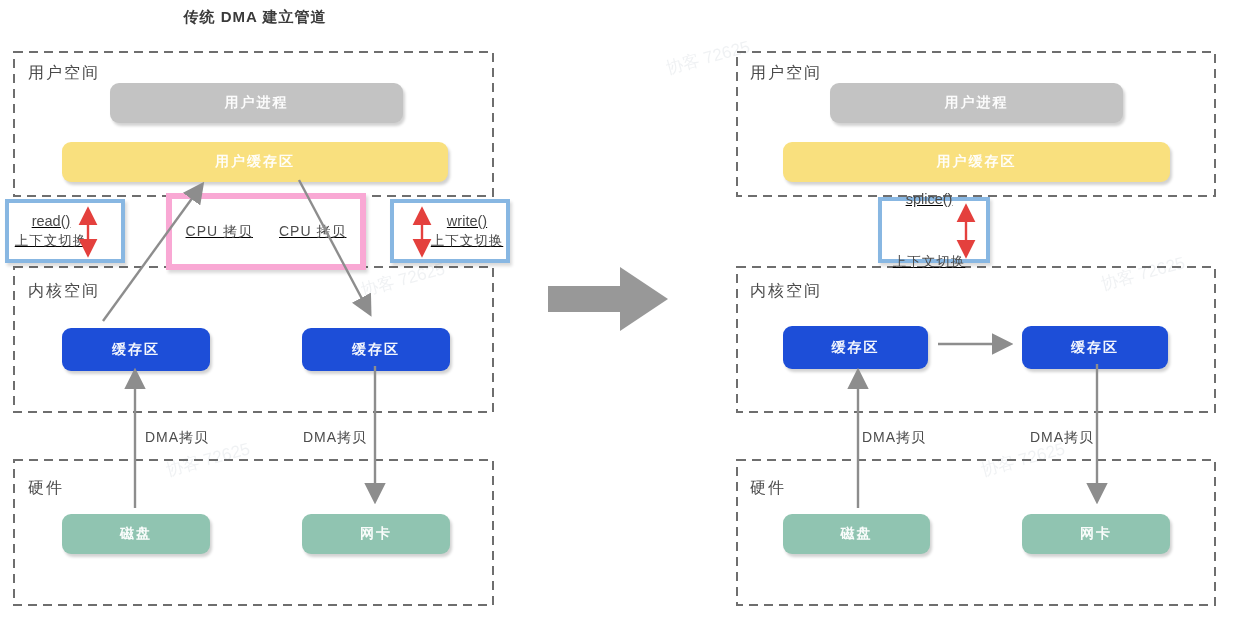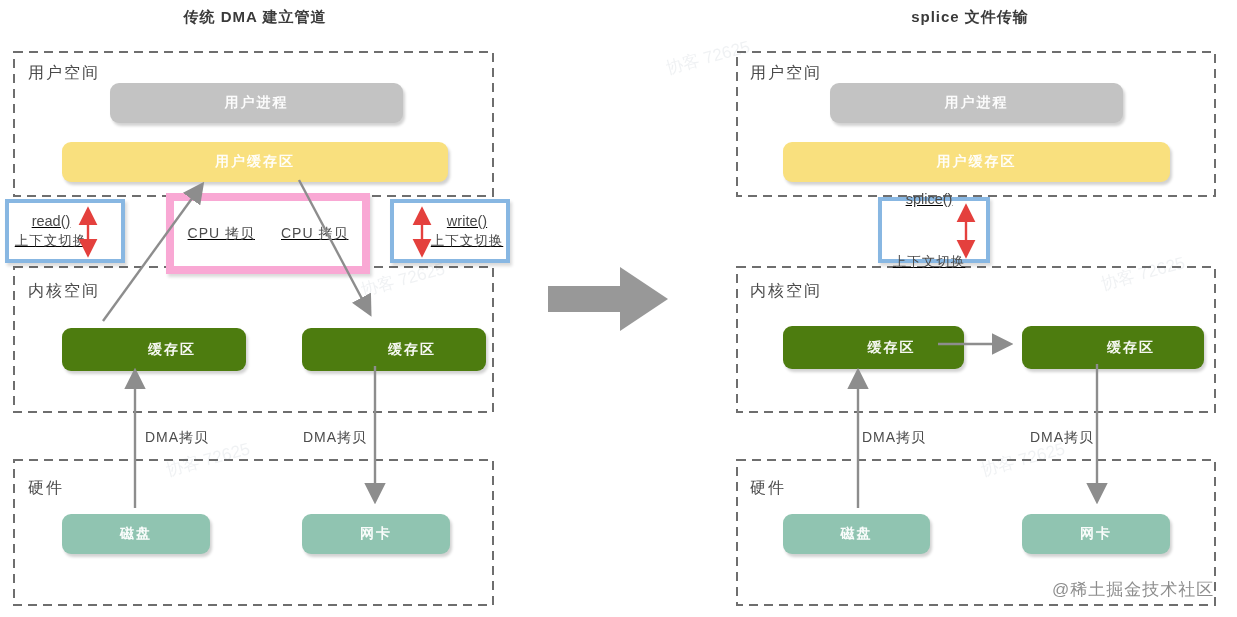--- a/index.html
+++ b/index.html
@@ -11,27 +11,27 @@
   .abs{position:absolute;}
   .diagram-title{font-size:15px;font-weight:bold;color:#3a3a3a;text-align:center;letter-spacing:1px;z-index:2;}
   .region-label{font-size:16px;color:#4a4a4a;letter-spacing:2px;z-index:2;}
 
   .box{position:absolute;display:flex;align-items:center;justify-content:center;
        border-radius:9px;z-index:2;
        box-shadow:2px 3px 3px rgba(0,0,0,0.18);margin-top:6px;}
   .box .btxt{color:rgba(255,255,255,0.95);font-size:14px;font-weight:bold;letter-spacing:2px;}
   .gray-box{background:#c3c3c3;}
   .yellow-box{background:#f9e07e;}
-  .red-box{background:#4d7c0f;padding-left:36px;}
+  .red-box{background:#1d4ed8;}
   .teal-box{background:#90c4b1;}
 
   .outline-box{position:absolute;background:#ffffff;z-index:2;
        box-shadow:2px 3px 3px rgba(0,0,0,0.15);text-decoration:underline;}
   .blue-outline{border:4px solid #88b7e2;}
-  .orange-outline{border:8px solid #f9a8d4;}
+  .orange-outline{border:6px solid #f9a8d4;}
 
   .syscall-text{display:flex;flex-direction:column;justify-content:center;height:100%;
        color:#4a4a4a;text-align:center;}
   .syscall-text .call{font-size:14.5px;line-height:20px;}
   .syscall-text .ctx{font-size:13.5px;line-height:20px;letter-spacing:1px;}
 
   .cpu-row{display:flex;align-items:center;justify-content:center;height:100%;gap:26px;
        color:#4c4c4c;font-size:14px;letter-spacing:1px;}
 
   .dma-label{position:absolute;font-size:14px;color:#4c4c4c;letter-spacing:1px;z-index:2;}
@@ -110,21 +110,20 @@
   <div class="dma-label" style="left:145px;top:429px;">DMA拷贝</div>
   <div class="dma-label" style="left:303px;top:429px;">DMA拷贝</div>
 
   <div class="box teal-box" style="left:62px;top:508px;width:148px;height:40px;">
     <span class="btxt">磁盘</span>
   </div>
   <div class="box teal-box" style="left:302px;top:508px;width:148px;height:40px;">
     <span class="btxt">网卡</span>
   </div>
 
-  <div class="abs diagram-title" style="left:810px;top:8px;width:320px;">splice 文件传输</div>
 
   <div class="abs region-label" style="left:750px;top:63px;">用户空间</div>
   <div class="abs region-label" style="left:750px;top:281px;">内核空间</div>
   <div class="abs region-label" style="left:750px;top:478px;">硬件</div>
 
   <div class="box gray-box" style="left:830px;top:77px;width:293px;height:40px;">
     <span class="btxt">用户进程</span>
   </div>
 
   <div class="box yellow-box" style="left:783px;top:136px;width:387px;height:40px;">
@@ -150,21 +149,20 @@
   <div class="dma-label" style="left:862px;top:429px;">DMA拷贝</div>
   <div class="dma-label" style="left:1030px;top:429px;">DMA拷贝</div>
 
   <div class="box teal-box" style="left:783px;top:508px;width:147px;height:40px;">
     <span class="btxt">磁盘</span>
   </div>
   <div class="box teal-box" style="left:1022px;top:508px;width:148px;height:40px;">
     <span class="btxt">网卡</span>
   </div>
 
-  <div class="community-mark" style="left:1052px;top:578px;">@稀土掘金技术社区</div>
 
   <svg class="layer z4" width="1237" height="617" viewBox="0 0 1237 617">
     <defs>
       <marker id="ag" viewBox="0 0 10 10" refX="7.5" refY="5" markerWidth="9" markerHeight="9" orient="auto-start-reverse">
           <path d="M0,0 L10,5 L0,10 z" fill="#8d8d8d"></path>
         </marker>
       <marker id="ar" viewBox="0 0 10 10" refX="7" refY="5" markerWidth="8" markerHeight="8" orient="auto-start-reverse">
           <path d="M0,0 L10,5 L0,10 z" fill="#e4403d"></path>
         </marker>
     </defs>

